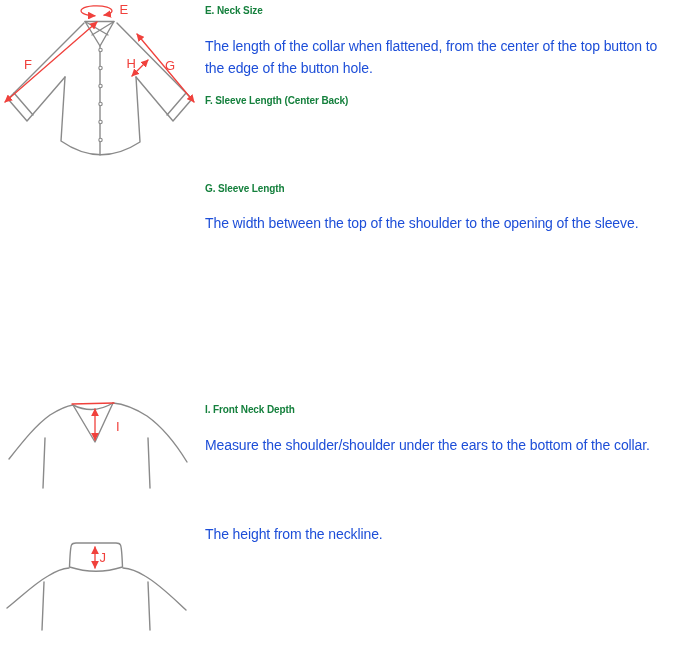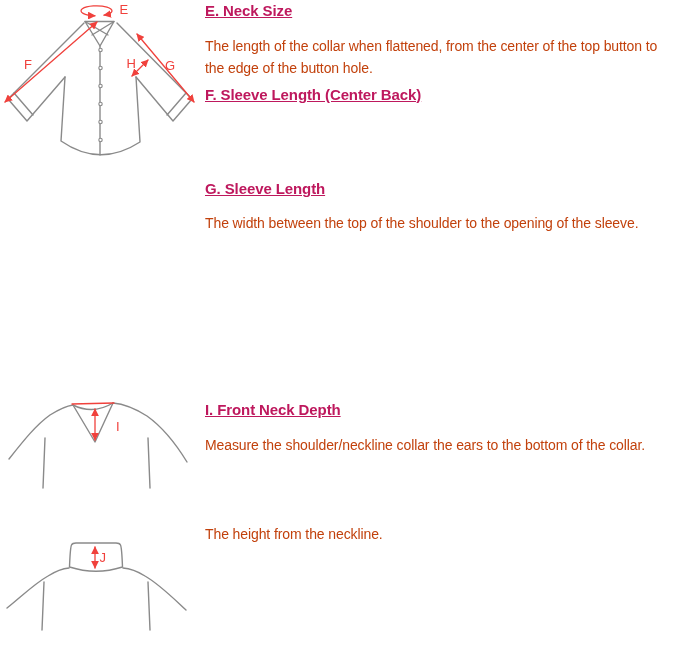--- a/index.html
+++ b/index.html
@@ -9,37 +9,36 @@
     height: 645px;
     background: #ffffff;
     font-family: "Liberation Sans", sans-serif;
     color: #212121;
     overflow: hidden;
   }
   .diagram { position: absolute; }
   .sec-heading {
     position: absolute;
     left: 205px;
-    font-size: 15px;
+    font-size: 10px;
     font-weight: bold;
     line-height: 18px;
     letter-spacing: -0.1px;
-    color: #be185d;
+    color: #15803d;
     white-space: nowrap;
-    text-decoration: underline;
   }
   .sec-body {
     position: absolute;
     left: 205px;
     width: 489px;
     font-size: 14px;
     font-weight: normal;
     line-height: 22px;
     letter-spacing: -0.1px;
-    color: #c2410c;
+    color: #1d4ed8;
   }
   .sec-body.narrow { width: 472px; }
 
   
   .g  { stroke: #8a8a8a; stroke-width: 1.4; fill: none; stroke-linejoin: round; stroke-linecap: round; }
   .gw { stroke: #8a8a8a; stroke-width: 1.4; fill: #ffffff; stroke-linejoin: round; stroke-linecap: round; }
   .btn { stroke: #8a8a8a; stroke-width: 1.1; fill: #ffffff; }
   .r  { stroke: #f0413c; stroke-width: 1.3; fill: none; stroke-linecap: round; }
   .rt { fill: #f0413c; font-family: "Liberation Sans", sans-serif; font-size: 13px; }
 </style>
@@ -122,24 +121,24 @@
       <path class="g" d="M44,62 L42,110"></path>
       <path class="g" d="M148,62 L150,110"></path>
     </g>
     <path class="r" d="M95,27 L95,48" marker-start="url(#ah3)" marker-end="url(#ah3)"></path>
     <text class="rt" x="99.5" y="42">J</text>
   </svg>
 
   <div class="sec-heading" style="top:2px">E. Neck Size</div>
   <div class="sec-body narrow" style="top:35px">The length of the collar when flattened, from the center of the top button to the edge of the button hole.</div>
 
-  <div class="sec-heading" style="top:86px">F. Sleeve Length (Center Back)</div>
+  <div class="sec-heading" style="top:92px">F. Sleeve Length (Center Back)</div>
 
   <div class="sec-heading" style="top:180px">G. Sleeve Length</div>
   <div class="sec-body" style="top:212px">The width between the top of the shoulder to the opening of the sleeve.</div>
 
 
   <div class="sec-heading" style="top:401px">I. Front Neck Depth</div>
-  <div class="sec-body" style="top:434px">Measure the shoulder/neckline collar the ears to the bottom of the collar.</div>
+  <div class="sec-body" style="top:434px">Measure the shoulder/shoulder under the ears to the bottom of the collar.</div>
 
   <div class="sec-body" style="top:523px">The height from the neckline.</div>
 
 </div>
 
 </body></html>

